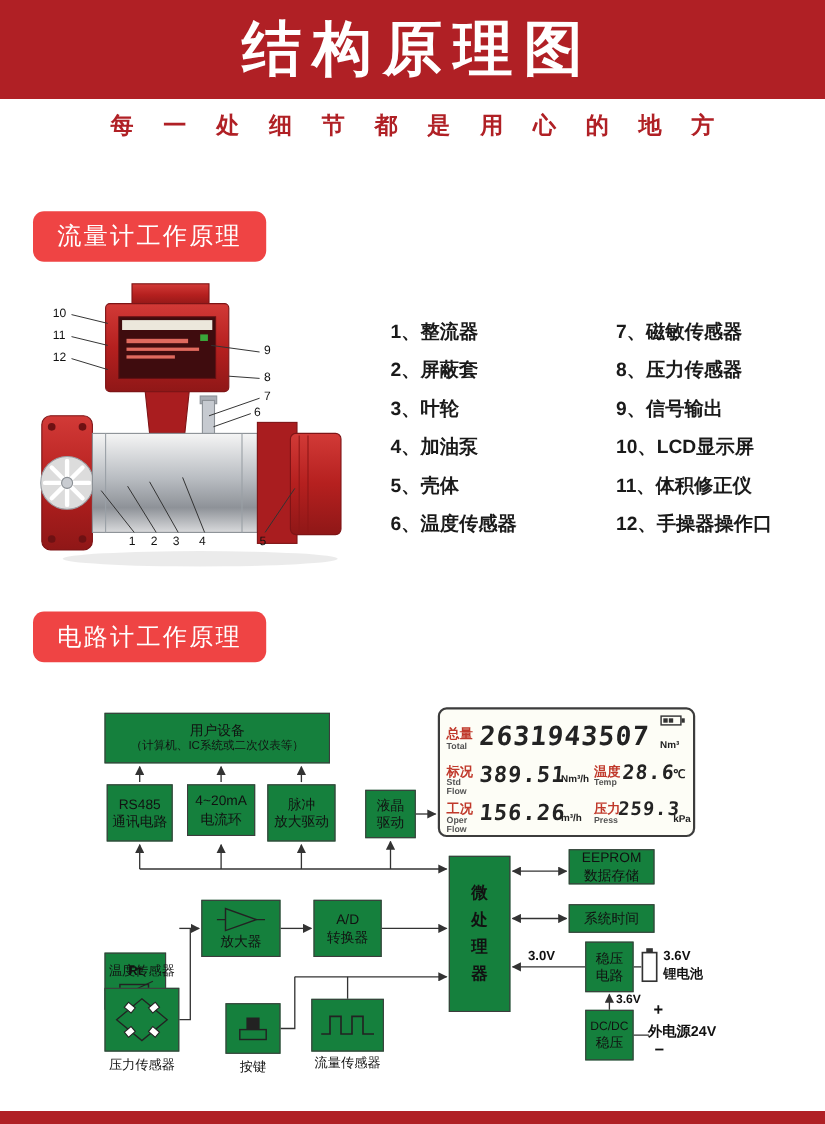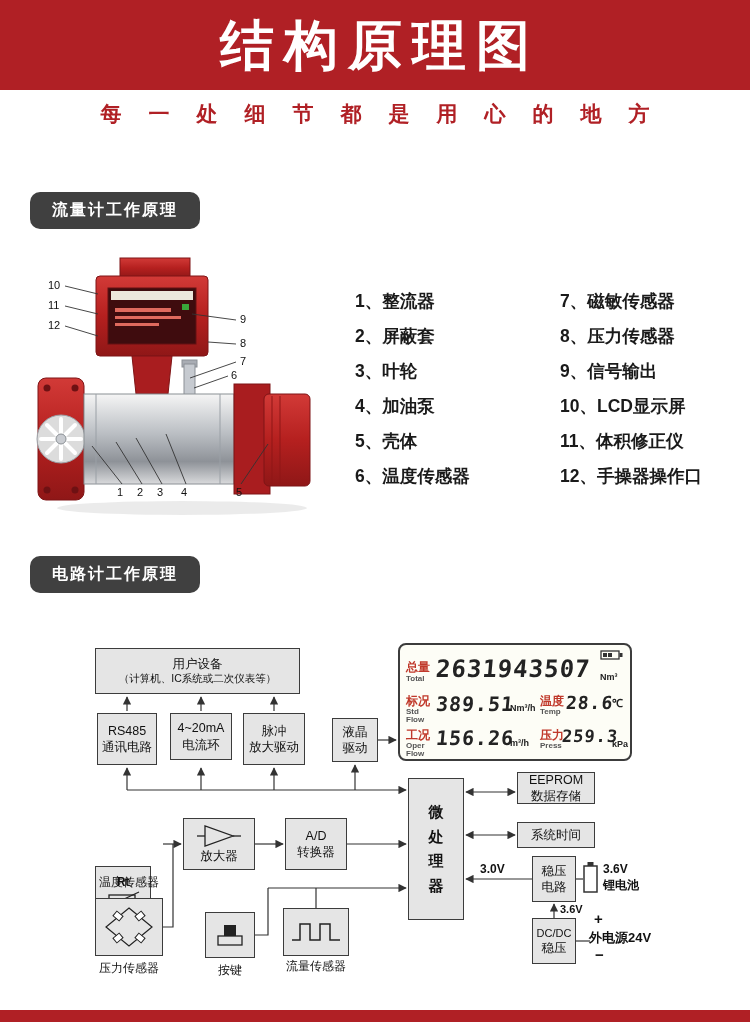--- a/index.html
+++ b/index.html
@@ -5,33 +5,33 @@
   * { margin:0; padding:0; box-sizing:border-box; }
   body { font-family:"Liberation Sans", sans-serif; background:#fff; }
   .page { position:relative; width:750px; height:1022px; background:#fff; overflow:hidden; margin:0 auto; }
 
   
   .banner { position:absolute; left:0; top:0; width:750px; height:90px; background:#b02025; }
   .banner h1 { color:#fff; font-size:54px; font-weight:bold; text-align:center; line-height:90px; letter-spacing:10px; text-indent:10px; }
   .subtitle { position:absolute; left:0; top:100px; width:750px; text-align:center; color:#b02025; font-size:21px; font-weight:bold; letter-spacing:27px; text-indent:27px; }
 
   
-  .section-label { position:absolute; left:30px; background:#404040; color:#fff; font-size:16px; font-weight:bold; border-radius:10px; padding:8px 22px; letter-spacing:2px; }
+  .section-label { position:absolute; left:30px; background:#ef4444; color:#fff; font-size:22px; font-weight:normal; border-radius:10px; padding:8px 22px; letter-spacing:2px; }
 
   
   .parts-col { position:absolute; top:284px; }
   .part-row { height:35px; line-height:35px; font-size:17.5px; font-weight:bold; color:#1a1a1a; white-space:nowrap; }
 
   
   .device { position:absolute; left:32px; top:246px; width:300px; height:285px; }
   .device .callout-num { position:absolute; font-size:11px; font-weight:normal; color:#111; }
 
   
   .wires { position:absolute; left:0; top:0; width:750px; height:1022px; pointer-events:none; }
-  .cbox { position:absolute; border:1.2px solid #3c3c3c; background:#e5e5e5; display:flex; flex-direction:column; align-items:center; justify-content:center; text-align:center; font-size:12.5px; line-height:1.3; color:#111; }
+  .cbox { position:absolute; border:1.2px solid #3c3c3c; background:#15803d; display:flex; flex-direction:column; align-items:center; justify-content:center; text-align:center; font-size:12.5px; line-height:1.3; color:#111; }
   .cbox .small { font-size:10.5px; }
   .freelabel { position:absolute; color:#111; white-space:nowrap; }
   .mcu { gap:2px; font-size:15px; font-weight:bold; }
   .mcu span { display:block; line-height:1.5; }
 
   
   .lcd-panel { position:absolute; left:398px; top:643px; width:234px; height:118px; border:2px solid #3c3c3c; border-radius:8px; background:#fdfdf6; }
   .lcd-panel span { position:absolute; white-space:nowrap; }
   .lcd-cn { color:#c0392b; font-size:12px; font-weight:bold; }
   .lcd-en { color:#555; font-size:8px; font-weight:bold; }

